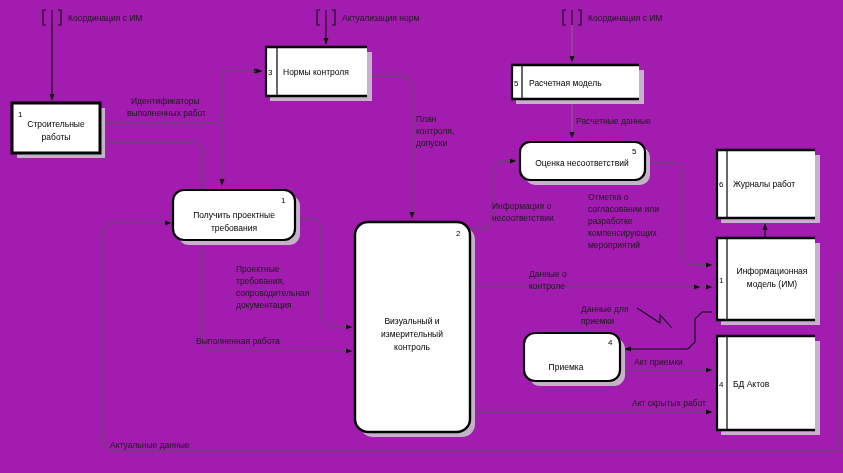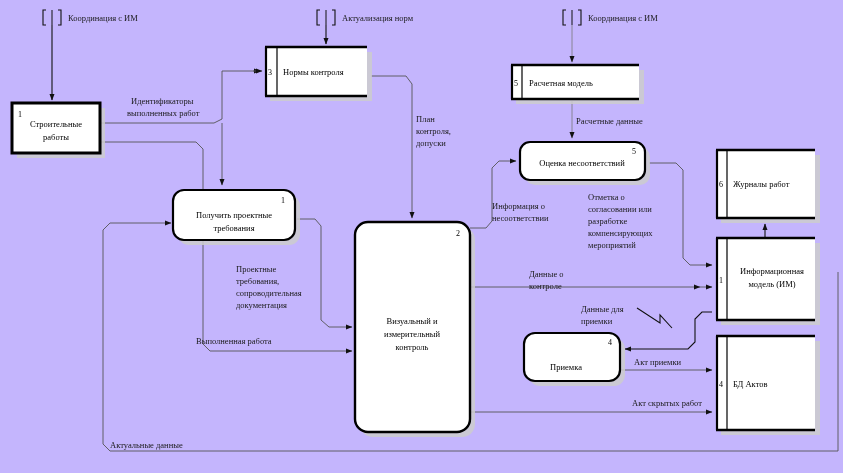--- a/index.html
+++ b/index.html
@@ -1,18 +1,18 @@
 <!DOCTYPE html>
 <html><head>
 <meta charset="utf-8">
 <style>
   html,body{margin:0;padding:0;background:#ffffff;}
   body{width:843px;height:473px;overflow:hidden;
        font-family:"Liberation Sans","DejaVu Sans",sans-serif;}
-  #canvas{position:relative;width:843px;height:473px;background:#c4b5fd;font-family:Liberation Serif, serif;}
+  #canvas{position:relative;width:843px;height:473px;background:#a21caf;}
   svg{display:block;}
   .lbl{font-size:8.5px;fill:#1a1a1a;}
   .lbl-proc{font-size:8.5px;fill:#000;}
   .num{font-size:8px;fill:#000;}
   .flow{stroke:#555;stroke-width:0.9;fill:none;}
   .flow-dark{stroke:#111;stroke-width:1.1;fill:none;}
   .thin{stroke:#7a7a7a;stroke-width:0.8;fill:none;}
 </style>
 </head>
 <body>

